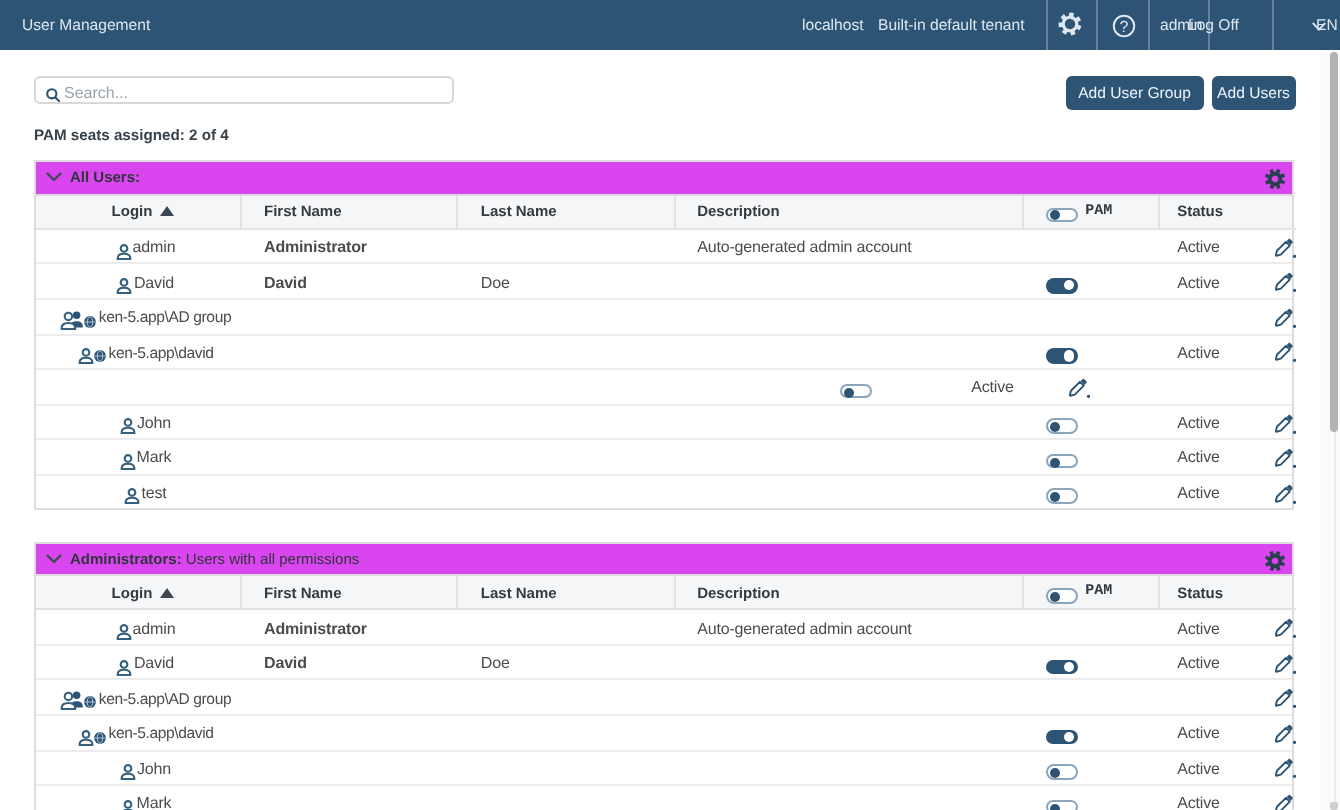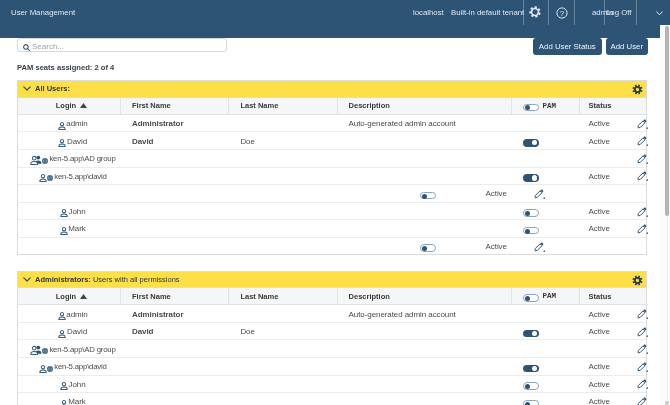--- a/index.html
+++ b/index.html
@@ -1,29 +1,29 @@
 <!DOCTYPE html>
 <html><head><meta charset="utf-8"><style>
 * { margin:0; padding:0; box-sizing:border-box; }
 html,body { width:670px; height:405px; overflow:hidden; background:#fff;
   font-family:"Liberation Sans", sans-serif; }
-.topbar { position:absolute; left:0; top:0; width:670px; height:38px; background:#2d5475;
+.topbar { position:absolute; left:0; top:0; width:670px; height:25px; background:#2d5475;
   color:#dde7f0; font-size:7.8px; }
 .tb-title { position:absolute; left:11px; top:8px; }
-.tb-item { position:absolute; top:8px;margin-left:12px; }
+.tb-item { position:absolute; top:8px; }
 .tb-sep { position:absolute; top:0; width:1px; height:25px; background:#5474912; background:rgba(255,255,255,0.28); }
 .tb-svg { position:absolute; }
 .search { position:absolute; left:17px; top:38px; width:210px; height:14px; border:1px solid #d8d8d8;
   border-radius:3px; background:#fff; display:flex; align-items:flex-end; padding-left:4.5px; }
 .search span { color:#9aa2ab; font-size:8px; margin-left:2.5px; }
 .btn { position:absolute; top:38px; height:16.5px; background:#2d5475; color:#eef4f9; font-size:7.8px;
   border-radius:3px; display:flex; align-items:center; justify-content:center; }
 .pam-line { position:absolute; left:17px; top:62.5px; font-size:7.6px; font-weight:bold; color:#39424b; }
 .tbl { position:absolute; left:17px; width:630px; border:1px solid #dcdcdc; background:#fff; }
-.sech { height:16.7px; background:#fde047; border-bottom:1px solid #dcdcdc; display:flex;
+.sech { height:16.7px; background:#d946ef; border-bottom:1px solid #dcdcdc; display:flex;
   align-items:center; padding-left:5px; font-size:7.5px; color:#2f353b; position:relative; }
 .sech b { font-weight:bold; }
 .chev { margin-right:4px; }
 .secgear { position:absolute; right:3px; top:3.2px; }
 .colh { height:17.2px; background:#f5f6f7; display:flex; font-size:7.5px; color:#333a41; }
 .colh .c { border-bottom:1px solid #e3e3e3; font-weight:bold; }
 .colh .c0,.colh .c1,.colh .c2,.colh .c3,.colh .c4 { border-right:1px solid #e3e3e3; }
 .rw { height:17.55px; display:flex; border-bottom:1px solid #ececec; font-size:8px; letter-spacing:-0.08px; color:#4c4c4c; padding-top:1.0px; }
 .rw.last { border-bottom:none; height:16.55px; }
 .c { display:flex; align-items:center; overflow:hidden; white-space:nowrap; flex:none; }
@@ -68,22 +68,22 @@
       <path d="M0.7 0.8 L3.5 3.8 L6.3 0.8" fill="none" stroke="#dde7f0" stroke-width="1" stroke-linecap="round"></path>
     </svg>
 </div>
 <div class="search">
   <svg width="7" height="7" viewBox="0 0 7 7">
       <circle cx="2.9" cy="2.9" r="2.3" fill="none" stroke="#2d5475" stroke-width="1.05"></circle>
       <line x1="4.7" y1="4.7" x2="6.5" y2="6.5" stroke="#2d5475" stroke-width="1.05" stroke-linecap="round"></line>
     </svg>
   <span>Search...</span>
 </div>
-<div class="btn" style="left:533px; width:68.5px">Add User Status</div>
-<div class="btn" style="left:605.5px; width:42.5px">Add User</div>
+<div class="btn" style="left:533px; width:68.5px">Add User Group</div>
+<div class="btn" style="left:605.5px; width:42.5px">Add Users</div>
 <div class="pam-line">PAM seats assigned: 2 of 4</div>
 <div class="tbl" style="top:80px">
     <div class="sech">
       <svg class="chev" width="8" height="5" viewBox="0 0 8 5">
         <path d="M0.8 0.8 L4 4 L7.2 0.8" fill="none" stroke="#3f4a55" stroke-width="1.2" stroke-linecap="round" stroke-linejoin="round"></path>
       </svg>
       <b>All Users:</b>
       <svg class="secgear" width="11" height="11" viewBox="0 0 10 10">
         <path d="M9.70 5.00 L9.41 6.63 L8.05 6.26 L7.51 7.14 L8.32 8.32 L6.97 9.27 L6.26 8.05 L5.26 8.29 L5.00 9.70 L3.37 9.41 L3.74 8.05 L2.86 7.51 L1.68 8.32 L0.73 6.97 L1.95 6.26 L1.71 5.26 L0.30 5.00 L0.59 3.37 L1.95 3.74 L2.49 2.86 L1.68 1.68 L3.03 0.73 L3.74 1.95 L4.74 1.71 L5.00 0.30 L6.63 0.59 L6.26 1.95 L7.14 2.49 L8.32 1.68 L9.27 3.03 L8.05 3.74 L8.29 4.74 Z M6.50 5.00 A1.5 1.5 0 1 0 3.50 5.00 A1.5 1.5 0 1 0 6.50 5.00 Z" fill="#2b3e50" fill-rule="evenodd" transform="rotate(12 5 5)"></path>
       </svg>
@@ -274,20 +274,27 @@
       <div class="c c5">Active</div>
       <div class="c c6">
         <svg width="13" height="12.5" viewBox="0 0 12 11.5">
           <path d="M1.0 9.4 L1.6 7.0 L6.5 2.1 L8.6 4.2 L3.7 9.1 L1.3 9.7 Z" fill="#fff" stroke="#2d5475" stroke-width="1.05" stroke-linejoin="round"></path>
           <path d="M6.9 1.7 L7.9 0.7 Q8.4 0.2 8.9 0.7 L10.0 1.8 Q10.5 2.3 10.0 2.8 L9.0 3.8 Z" fill="#2d5475"></path>
           <circle cx="11.2" cy="10.0" r="0.9" fill="#2d5475"></circle>
         </svg>
       </div>
     </div>
     <div class="rw last">
+      <div class="c c0">
+        <svg class="pic" width="8" height="8" viewBox="0 0 8 8">
+          <circle cx="4" cy="2.2" r="1.65" fill="none" stroke="#35617f" stroke-width="1.05"></circle>
+          <path d="M0.8 7.5 L0.8 7.3 Q0.8 4.9 4 4.9 Q7.2 4.9 7.2 7.3 L7.2 7.5 Z" fill="none" stroke="#35617f" stroke-width="1.05" stroke-linejoin="round"></path>
+        </svg>
+        <span class="lg">test</span>
+      </div>
       <div class="c c1"></div>
       <div class="c c2"></div>
       <div class="c c3"></div>
       <div class="c c4">
         <span class="tg tg-off">
           <span class="knob-off"></span>
         </span>
       </div>
       <div class="c c5">Active</div>
       <div class="c c6">

